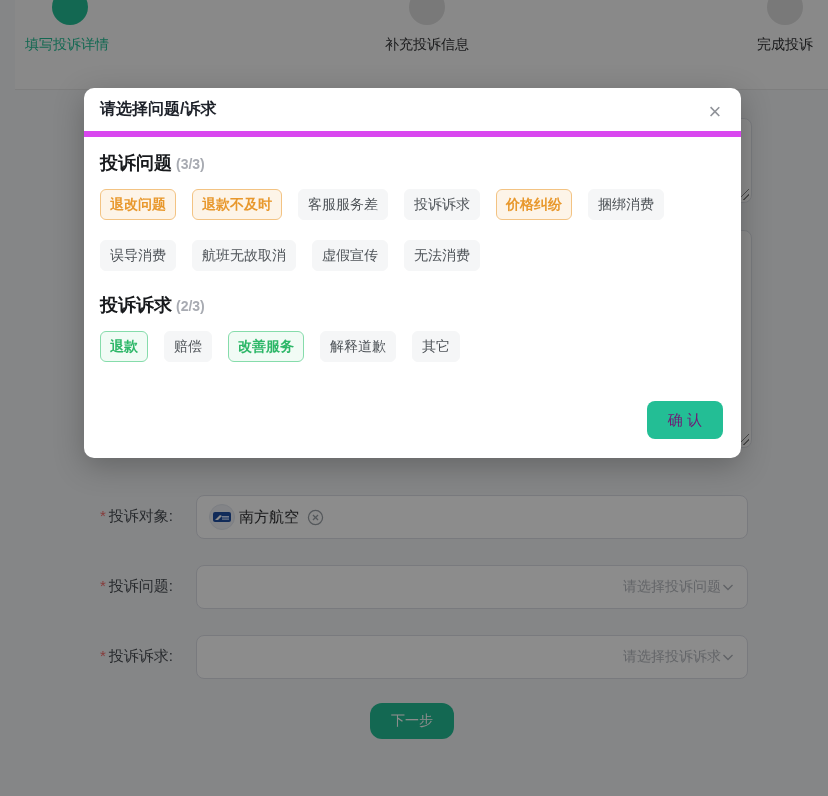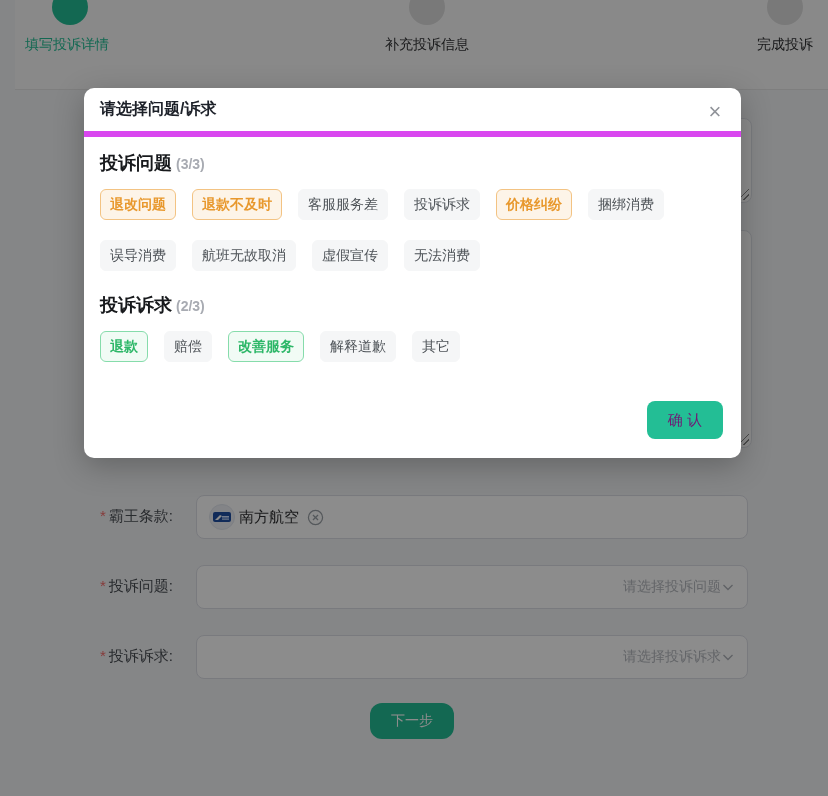--- a/index.html
+++ b/index.html
@@ -74,21 +74,21 @@
   <div class="content">
 
     <div class="ta" style="top:28px; height:85px;">
       <div class="grip"></div>
     </div>
     <div class="ta" style="top:140px; height:218px;">
       <div class="grip"></div>
     </div>
 
     <div class="form-row" style="top:405px;">
-      <div class="form-label"><span class="req">*</span><span>霸王条款:</span></div>
+      <div class="form-label"><span class="req">*</span><span>投诉对象:</span></div>
       <div class="field">
         <div class="company-tag">
           <span class="avatar">
             <svg width="20" height="20" viewBox="0 0 20 20">
                 <rect x="1" y="5" width="18" height="10" rx="2" fill="#1f4fa3"></rect>
                 <path d="M3 13 L8 8 L10 9 L6 13 Z" fill="#ffffff"></path>
                 <rect x="10" y="9" width="7" height="1.6" fill="#cfe0ff"></rect>
                 <rect x="10" y="11.5" width="7" height="1.2" fill="#cfe0ff"></rect>
               </svg>
           </span>

